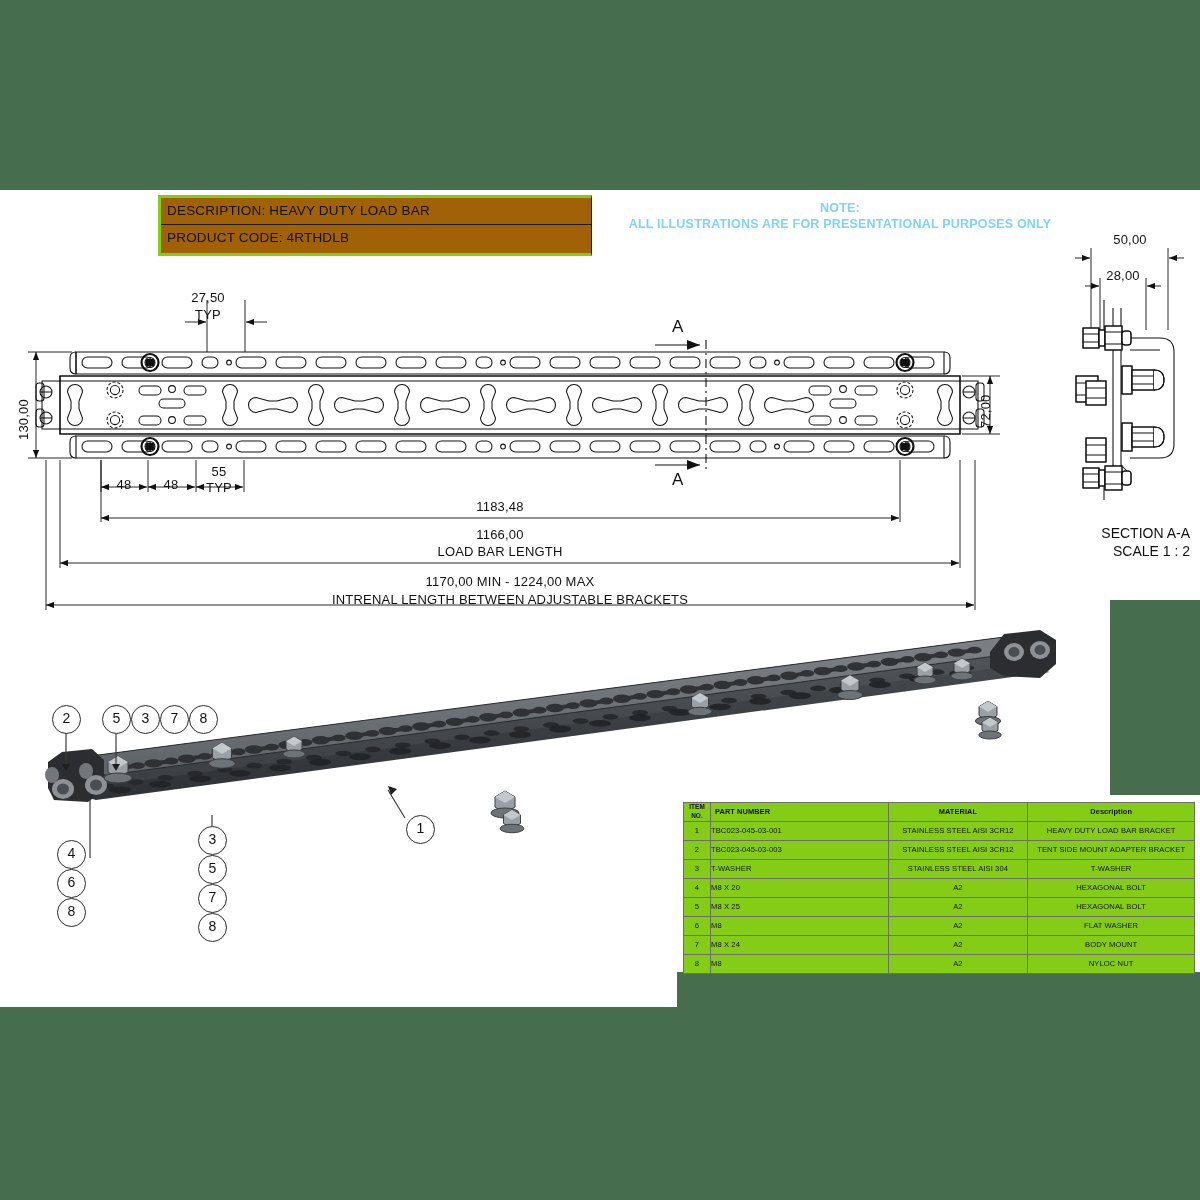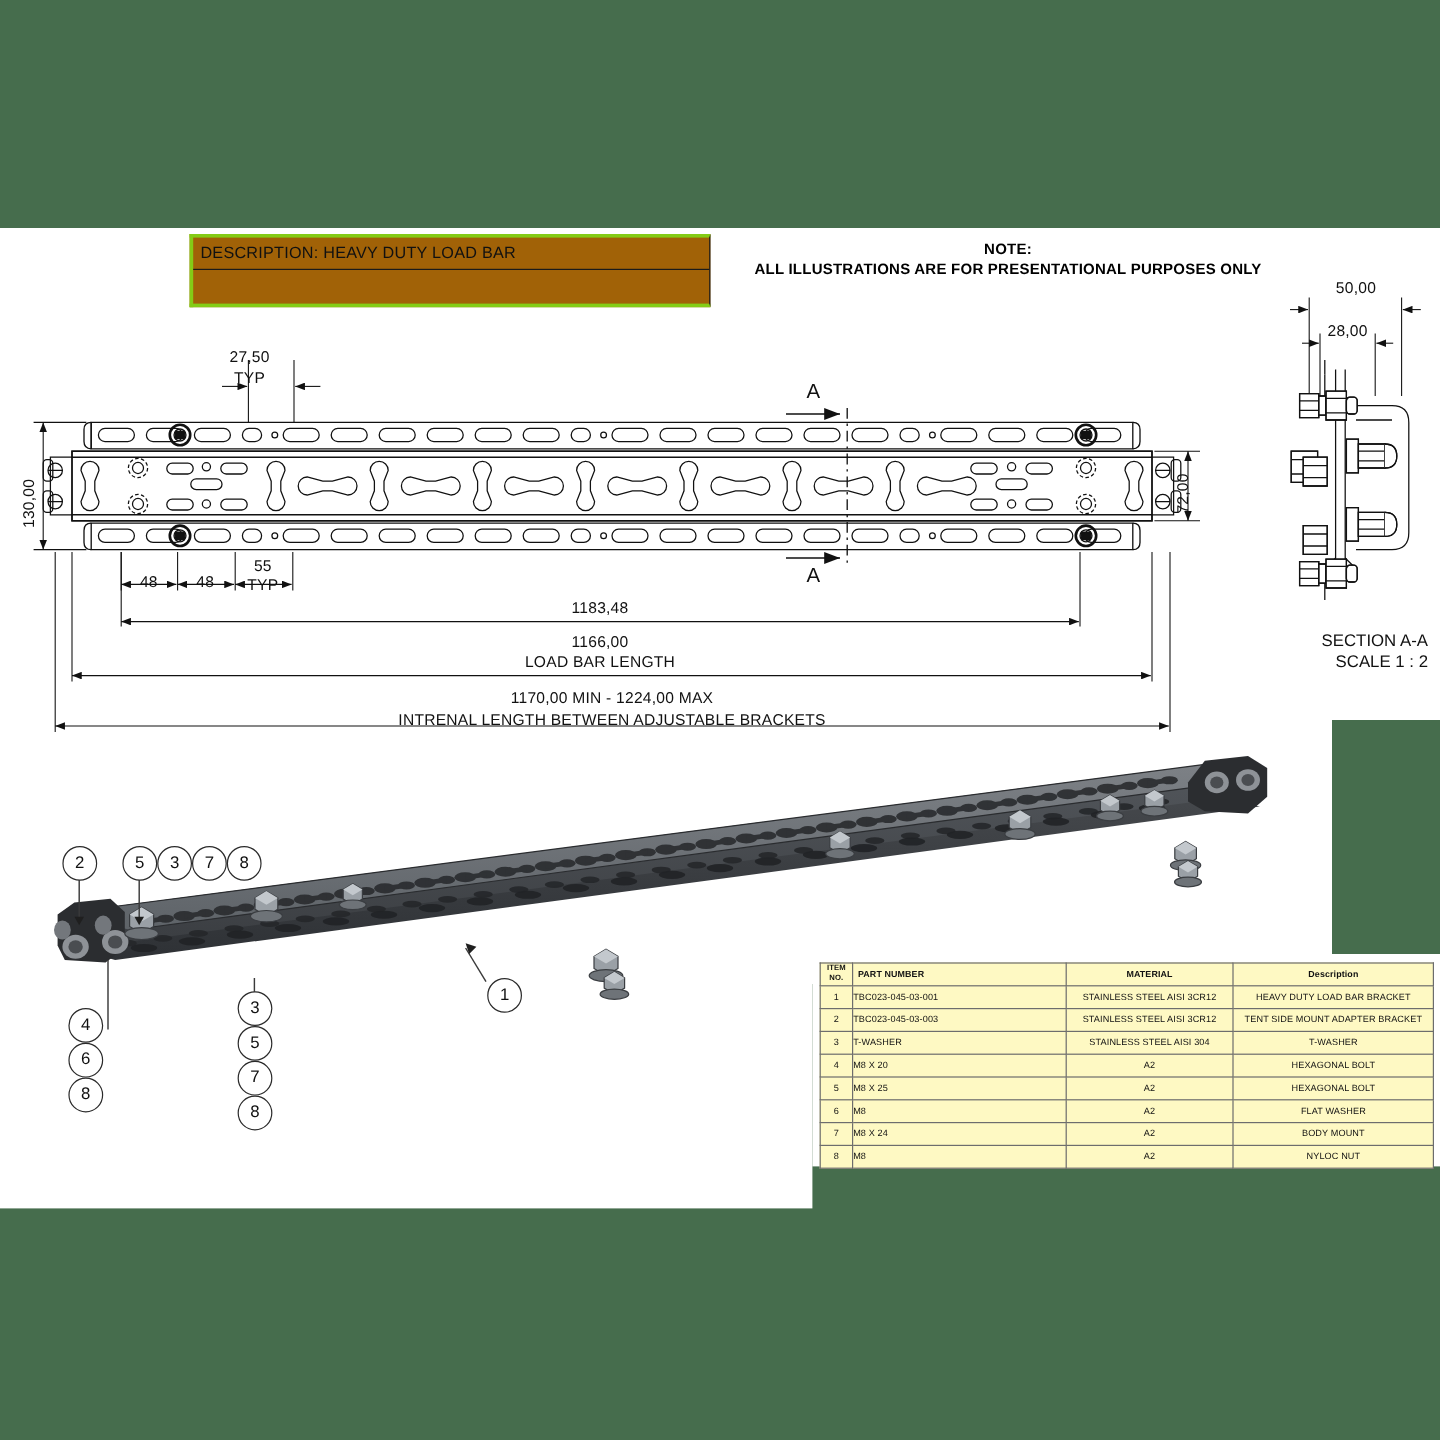--- a/index.html
+++ b/index.html
@@ -22,40 +22,40 @@
 
   
   #title-block{position:absolute;left:158px;top:195px;width:430px;height:55px;
      border:3px solid #84cc16;border-right:1px solid #1b1b1b;background:#a16207;}
   #title-block .tb-row{height:26px;line-height:26px;padding-left:6px;
      font-size:13.5px;color:#111;letter-spacing:.2px;white-space:nowrap;}
   #title-block .tb-row.first{border-bottom:1px solid #1b1b1b;}
 
   
   #note-block{position:absolute;left:600px;top:200px;width:480px;text-align:center;
-     color:#000000;font-weight:bold;font-size:12.5px;line-height:16px;letter-spacing:.2px;}
+     color:#7dd3fc;font-weight:bold;font-size:12.5px;line-height:16px;letter-spacing:.2px;}
 
   
   .dim{position:absolute;font-size:13px;color:#111;white-space:nowrap;letter-spacing:.2px;}
   .dim.c{text-align:center;}
   .dim.vert{transform:rotate(-90deg);transform-origin:left top;}
 
   .lbl{position:absolute;font-size:13px;color:#111;white-space:nowrap;text-align:right;}
 
   
   svg.layer{position:absolute;left:0;top:0;width:1200px;height:1200px;overflow:visible;}
   svg.layer *{vector-effect:non-scaling-stroke;}
 
   
   .balloon{position:absolute;width:27px;height:27px;border:1.3px solid #2a2a2a;border-radius:50%;
      background:#fff;color:#111;font-size:14px;line-height:25px;text-align:center;font-weight:500;}
 
   
   #bom{position:absolute;left:683px;top:802px;width:512px;border-collapse:collapse;
-     font-size:7.6px;color:#111;background:#fef9c3;}
+     font-size:7.6px;color:#111;background:#84cc16;}
   #bom th,#bom td{border:1px solid #6d6d6d;padding:0;height:18px;line-height:18px;
      font-weight:normal;letter-spacing:.1px;}
   #bom th{font-weight:bold;text-align:center;font-size:7.4px;}
   #bom .c{text-align:center;}
   #bom .l{text-align:left;padding-left:0;}
   #bom col.c-item{width:27px;}
   #bom col.c-part{width:178px;}
   #bom col.c-mat {width:140px;}
   #bom col.c-desc{width:167px;}
   #bom th.itemno{font-size:6.4px;line-height:8.6px;padding:0 1px;}
@@ -650,20 +650,21 @@
     </g>
     <g fill="#1f1f1f">
       <path d="M62,764 l8,0 l-4,7 z"></path>
       <path d="M112,764 l8,0 l-4,7 z"></path>
       <path d="M388,786 l9,3 l-6,6 z"></path>
     </g>
   </svg>
 
   <div id="title-block">
     <div class="tb-row first">DESCRIPTION: HEAVY DUTY LOAD BAR</div>
+    <div class="tb-row">PRODUCT CODE: 4RTHDLB</div>
   </div>
 
   <div id="note-block">
     <div>NOTE:</div>
     <div>ALL ILLUSTRATIONS ARE FOR PRESENTATIONAL PURPOSES ONLY</div>
   </div>
 
   <div class="dim c" style="left:173px;top:290px;width:70px;">27,50</div>
   <div class="dim c" style="left:173px;top:307px;width:70px;">TYP</div>
 

